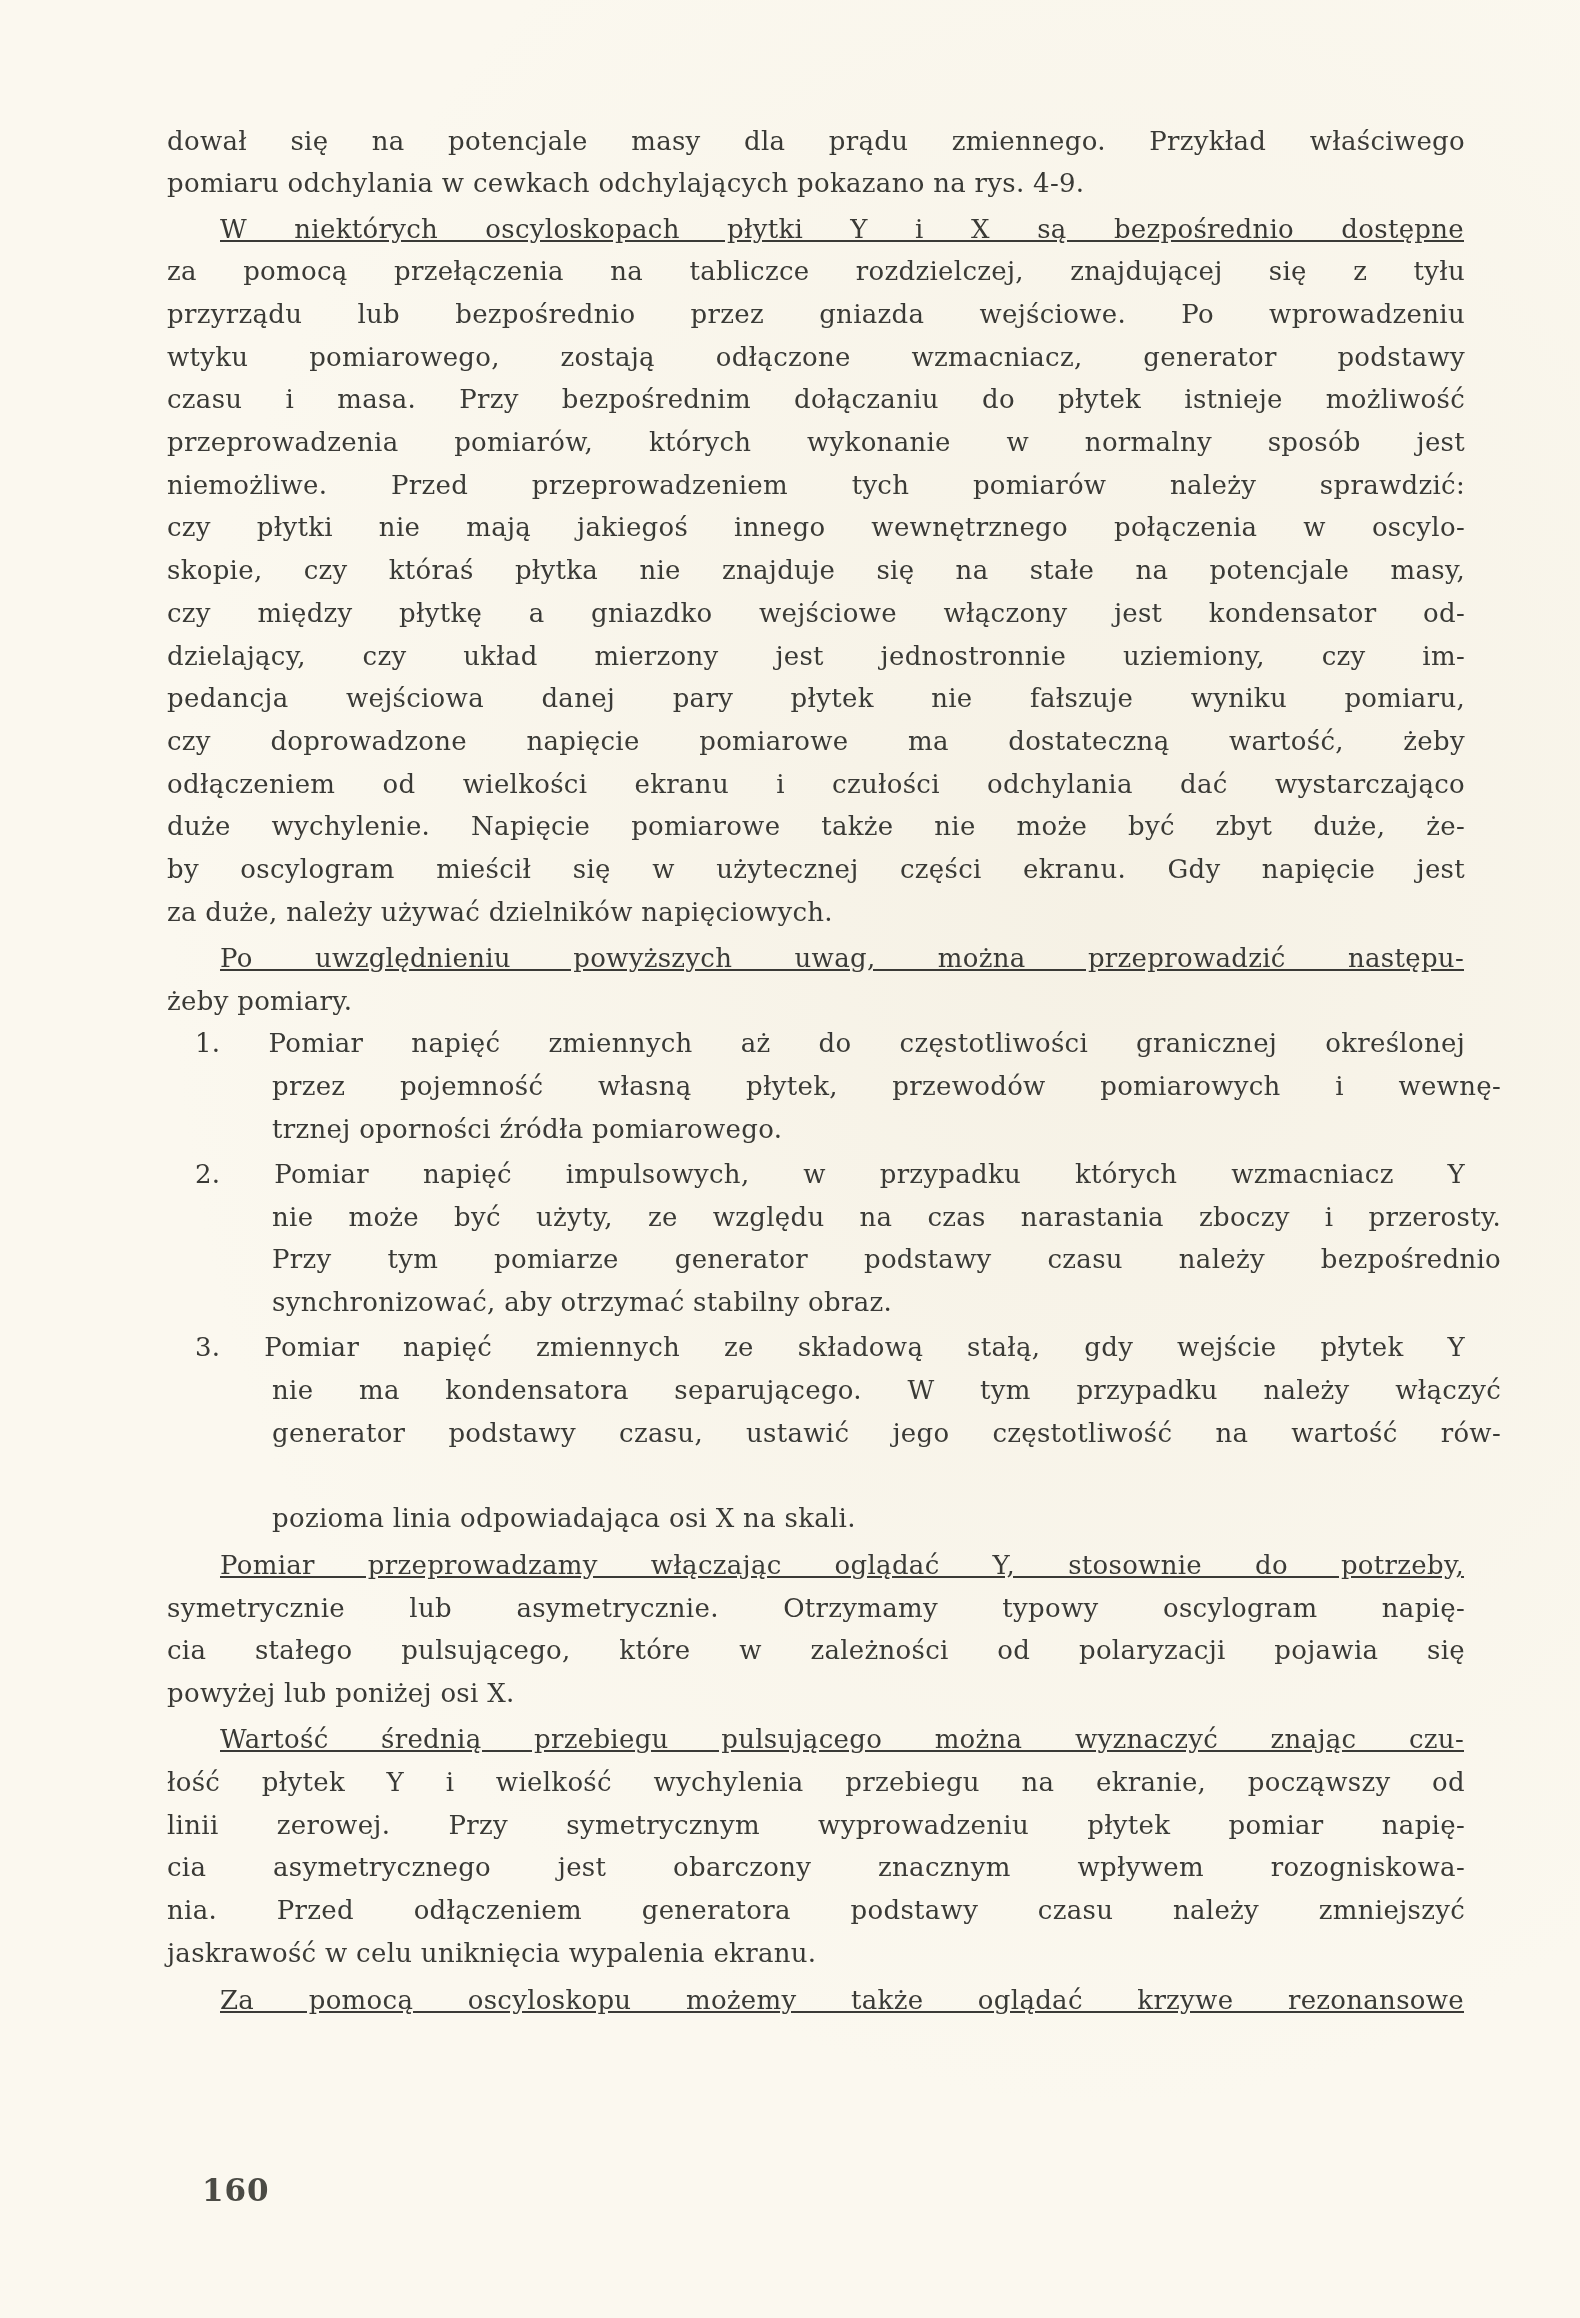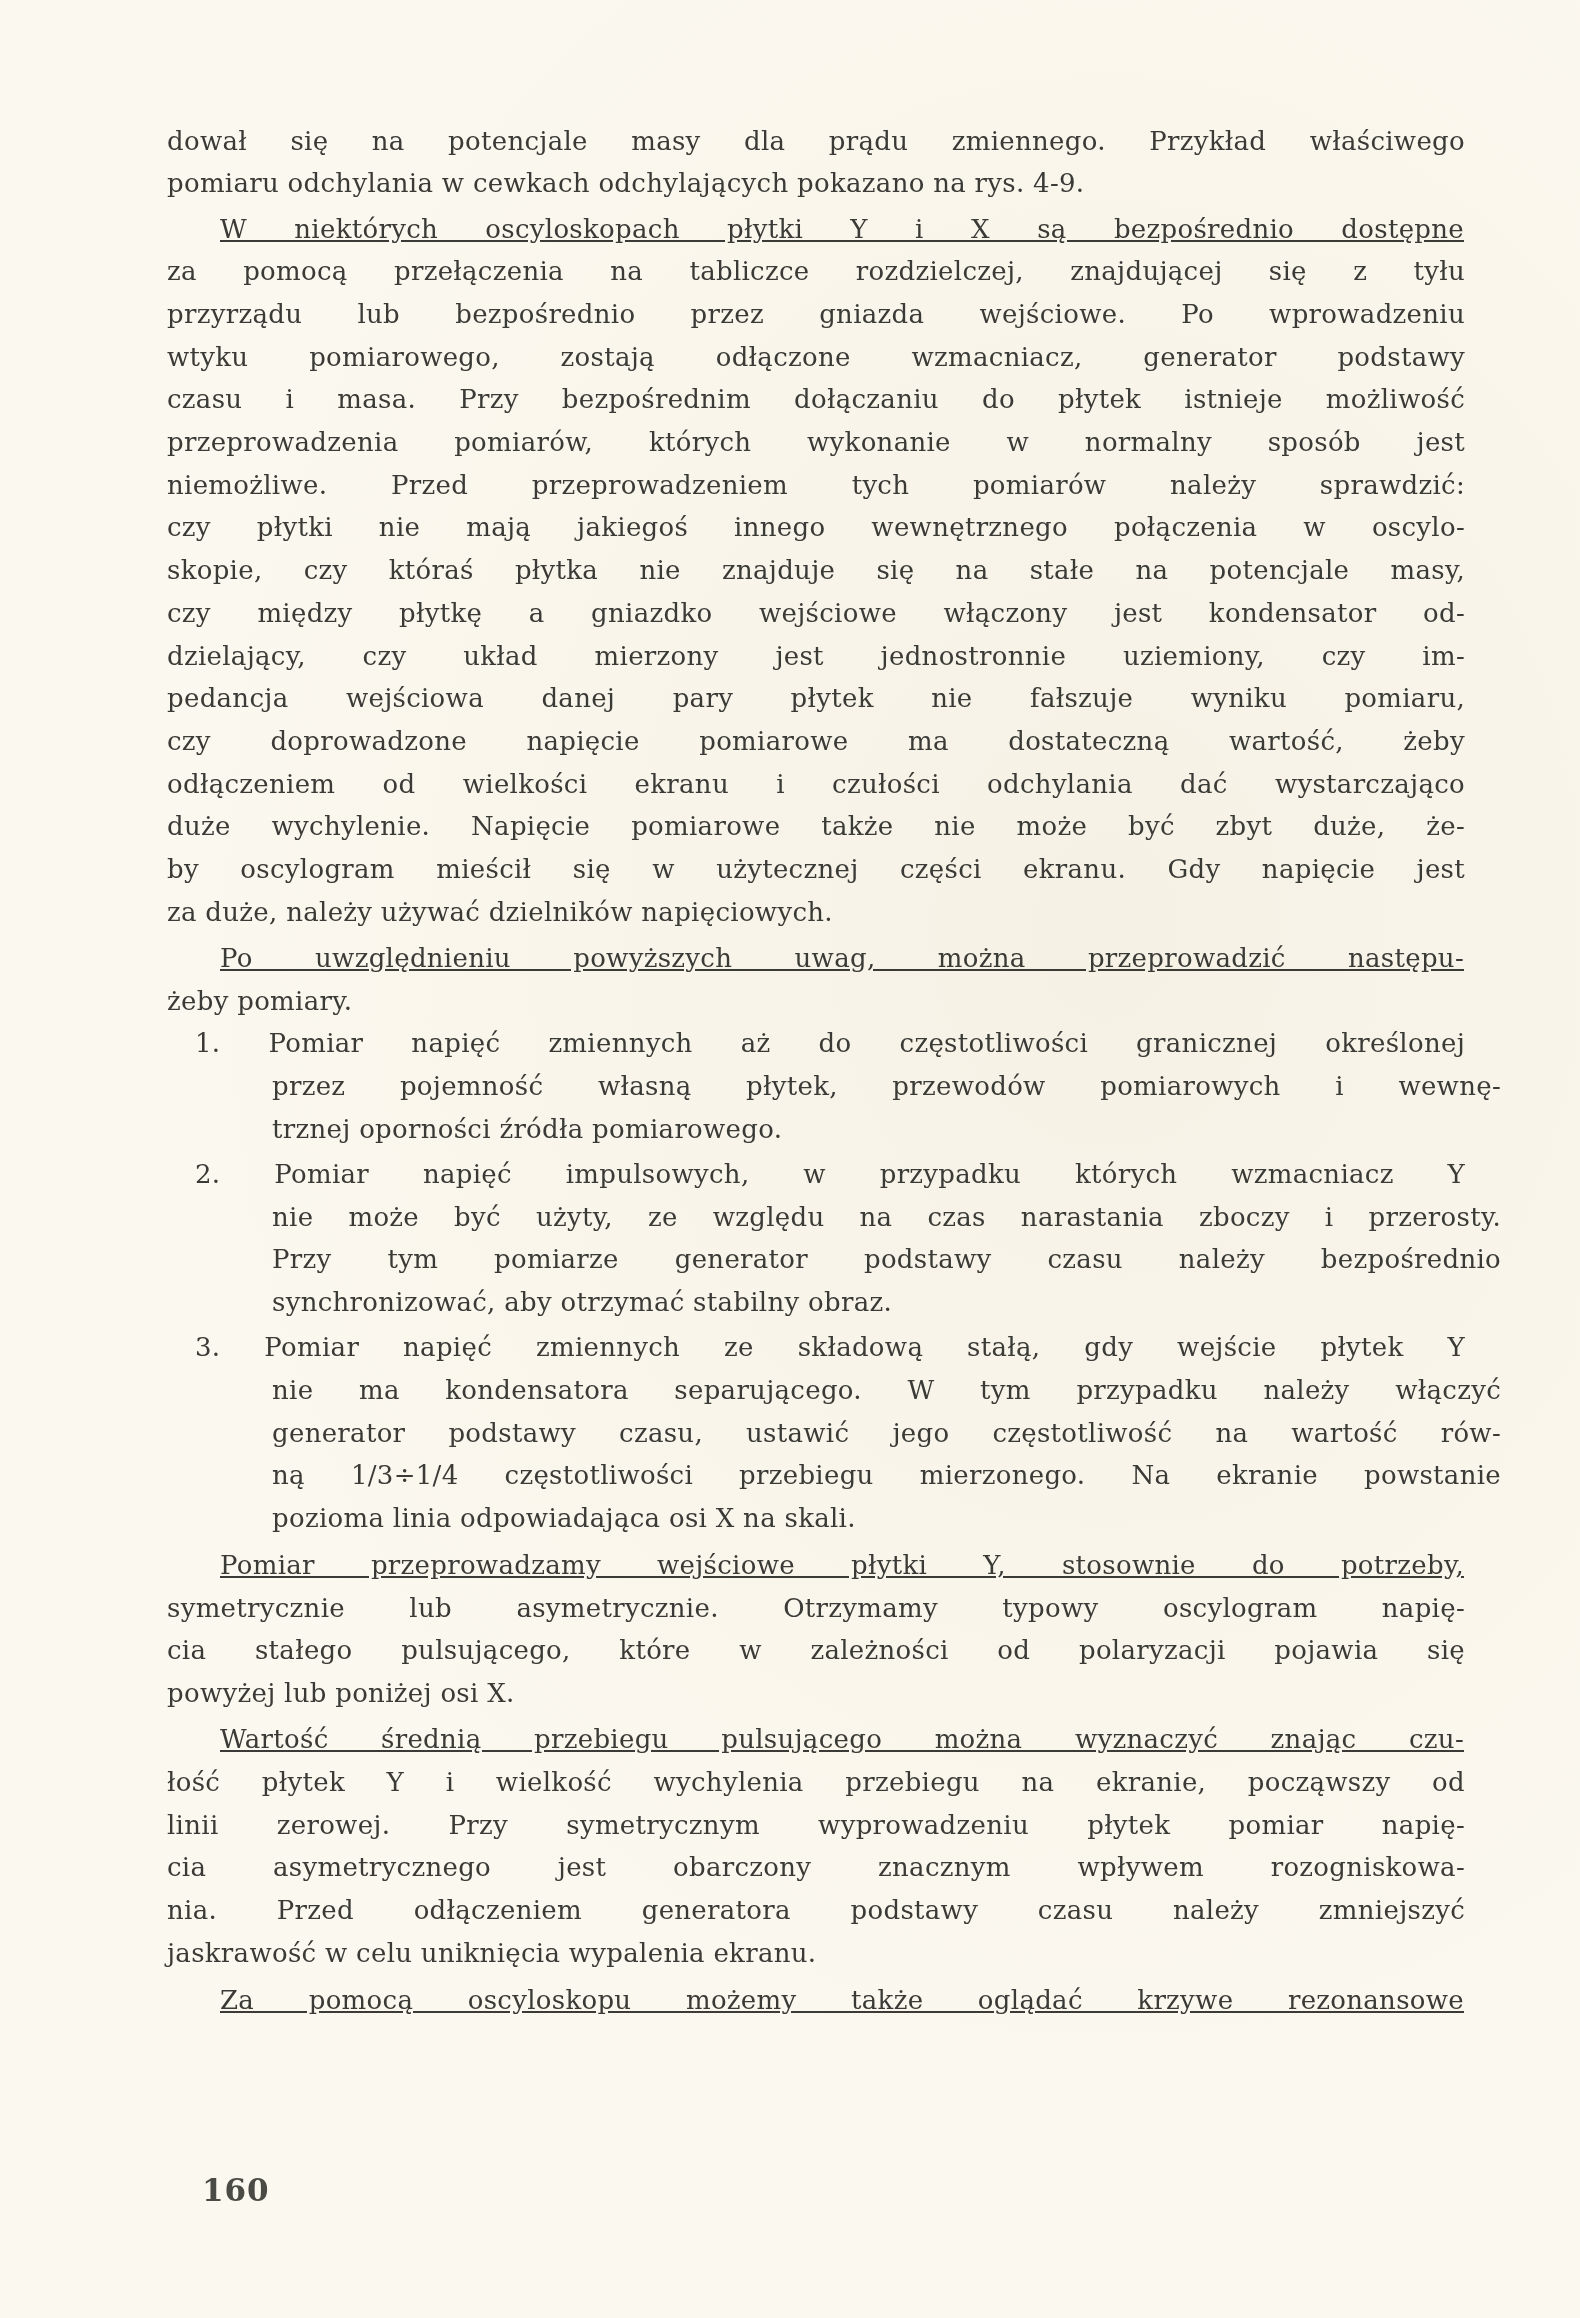--- a/index.html
+++ b/index.html
@@ -77,24 +77,23 @@
   <div class="line lic last" style="top:1108px">trznej oporności źródła pomiarowego.</div>
 
   <div class="line li" style="top:1153px">2. Pomiar napięć impulsowych, w przypadku których wzmacniacz Y</div>
   <div class="line lic" style="top:1196px">nie może być użyty, ze względu na czas narastania zboczy i przerosty.</div>
   <div class="line lic" style="top:1238px">Przy tym pomiarze generator podstawy czasu należy bezpośrednio</div>
   <div class="line lic last" style="top:1281px">synchronizować, aby otrzymać stabilny obraz.</div>
 
   <div class="line li" style="top:1326px">3. Pomiar napięć zmiennych ze składową stałą, gdy wejście płytek Y</div>
   <div class="line lic" style="top:1369px">nie ma kondensatora separującego. W tym przypadku należy włączyć</div>
   <div class="line lic" style="top:1412px">generator podstawy czasu, ustawić jego częstotliwość na wartość rów-</div>
-  <div class="line lic" style="top:1454px">ną 1/3÷1/4 częstotliwości przebiegu mierzonego. Na ekranie powstanie</div>
   <div class="line lic last" style="top:1497px">pozioma linia odpowiadająca osi X na skali.</div>
 
-  <div class="line indent" style="top:1544px">Pomiar przeprowadzamy wejściowe płytki Y, stosownie do potrzeby,</div>
+  <div class="line indent" style="top:1544px">Pomiar przeprowadzamy włączając oglądać Y, stosownie do potrzeby,</div>
   <div class="line" style="top:1587px">symetrycznie lub asymetrycznie. Otrzymamy typowy oscylogram napię-</div>
   <div class="line" style="top:1629px">cia stałego pulsującego, które w zależności od polaryzacji pojawia się</div>
   <div class="line last" style="top:1672px">powyżej lub poniżej osi X.</div>
 
   <div class="line indent" style="top:1718px">Wartość średnią przebiegu pulsującego można wyznaczyć znając czu-</div>
   <div class="line" style="top:1761px">łość płytek Y i wielkość wychylenia przebiegu na ekranie, począwszy od</div>
   <div class="line" style="top:1804px">linii zerowej. Przy symetrycznym wyprowadzeniu płytek pomiar napię-</div>
   <div class="line" style="top:1846px">cia asymetrycznego jest obarczony znacznym wpływem rozogniskowa-</div>
   <div class="line" style="top:1889px">nia. Przed odłączeniem generatora podstawy czasu należy zmniejszyć</div>
   <div class="line last" style="top:1932px">jaskrawość w celu uniknięcia wypalenia ekranu.</div>

